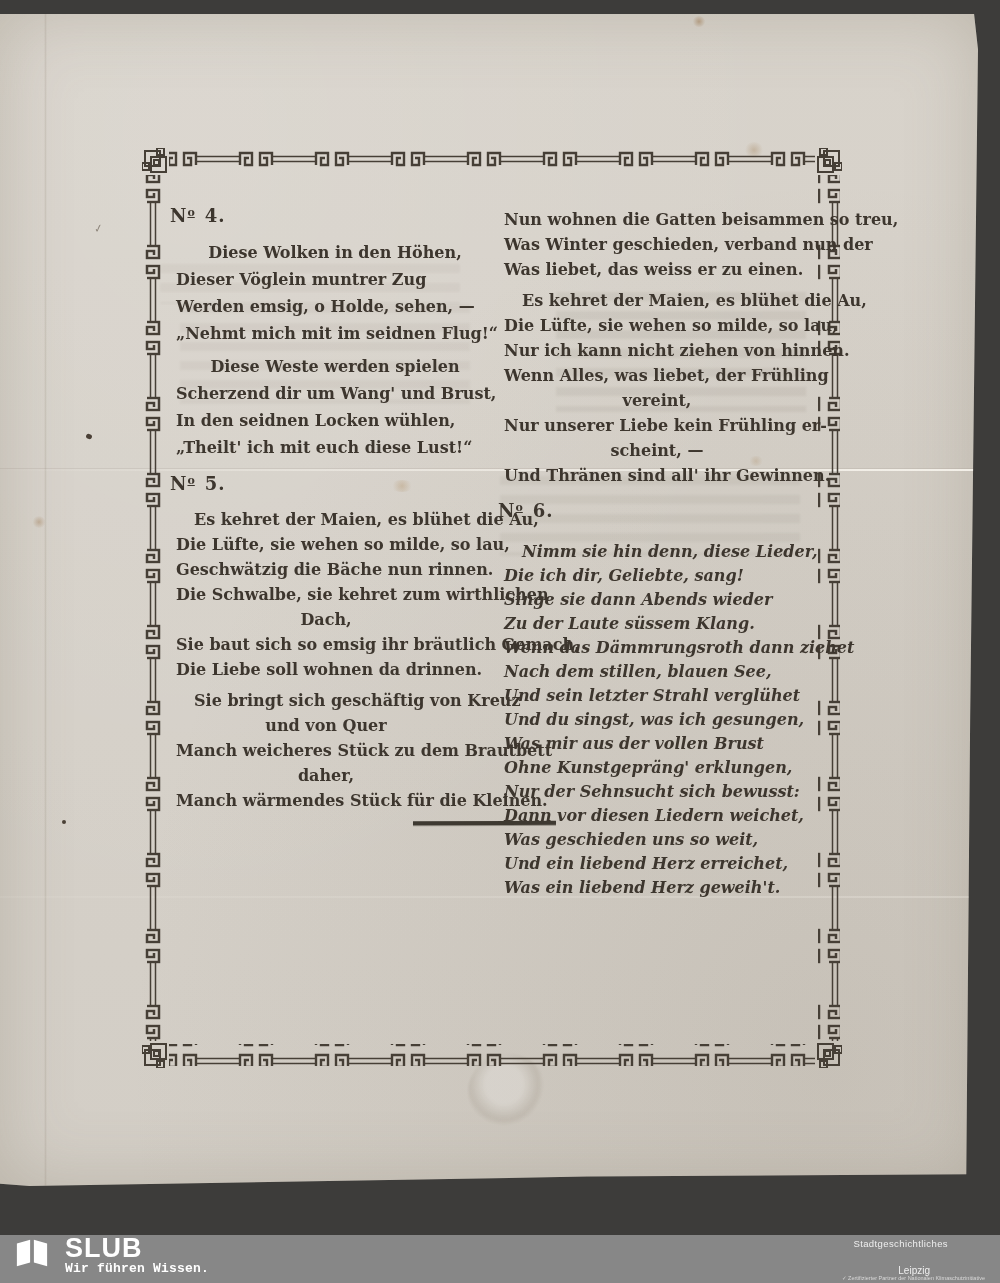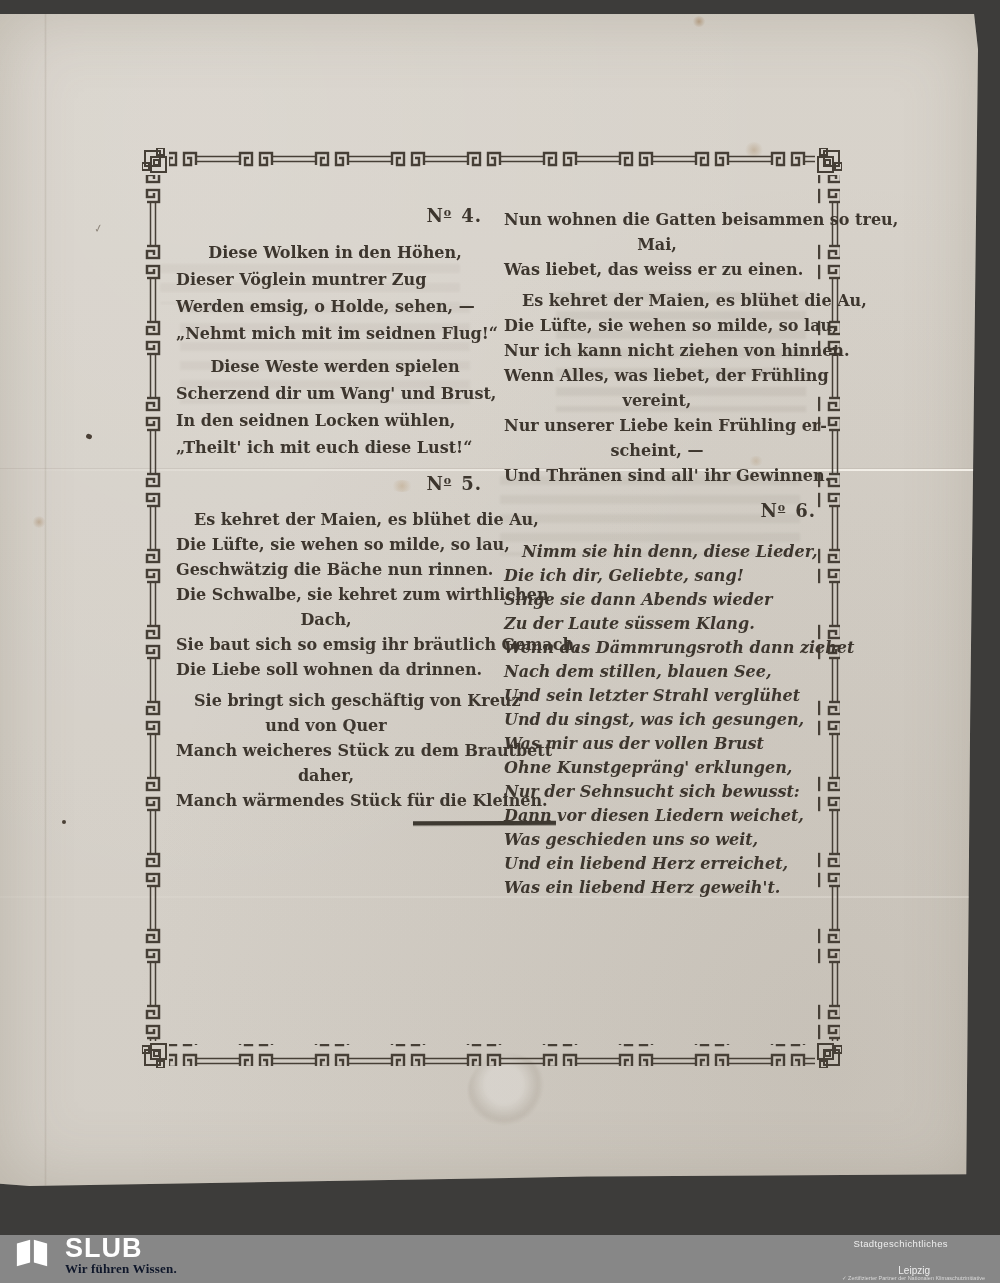--- a/index.html
+++ b/index.html
@@ -41,40 +41,40 @@
   .g2{left:180px;top:290px;width:290px;height:100px;opacity:.05;}
   .g3{left:500px;top:462px;width:300px;height:80px;opacity:.06;}
   .g4{left:160px;top:250px;width:300px;height:40px;opacity:.045;}
   
   #frame{position:absolute;left:142px;top:134px;}
   
   .col{position:absolute;top:182px;color:#3d362e;font-weight:bold;
        font-family:"DejaVu Serif","Liberation Serif",serif;font-size:16px;}
   #col-left{left:170px;width:312px;padding-top:6px;}
   #col-right{left:498px;width:318px;padding-top:0;}
-  .heading{text-align:right;font-size:18px;margin:0 0 16px 0;line-height:21px;letter-spacing:1px;}
+  .heading{text-align:left;font-size:18px;margin:0 0 16px 0;line-height:21px;letter-spacing:1px;}
   .heading .sup{font-size:11px;vertical-align:6px;text-decoration:underline;letter-spacing:0;}
   .stanza{margin:0 0 12px 0;}
   .stanza p{margin:6px;white-space:nowrap;line-height:21px;}
   .stanza.lh19 p{line-height:19px;}
   .stanza.lh18 p{line-height:18px;font-style:italic;}
   .stanza p.indent{padding-left:18px;text-align:center;}
   .stanza p.center{text-align:center;white-space:normal;}
   .mt14{margin-top:14px;}
   .hmb22{margin-bottom:22px !important;}
   
   #mid-rule{position:absolute;left:413px;top:807px;width:143px;height:4px;background:#3e3931;
             box-shadow:0 1px 0 rgba(61,54,46,.4);transform:rotate(-.2deg);}
   
   #footer{position:absolute;left:0;top:1235px;width:1000px;height:48px;background:#878787;}
   #slub{position:absolute;left:15px;top:0;display:flex;gap:16px;cursor:pointer;}
   #slub svg{margin-top:3px;}
   .slub-name{color:#fff;font-family:"Liberation Sans",sans-serif;font-weight:bold;
              font-size:27px;letter-spacing:1px;line-height:26px;}
-  .slub-tag{color:#0f172a;font-family:Liberation Serif, serif;font-weight:bold;
+  .slub-tag{color:#ffffff;font-family:Liberation Mono, monospace;font-weight:bold;
             font-size:13px;letter-spacing:.2px;text-align:center;}
   #museum{position:absolute;right:10px;top:2px;width:160px;height:44px;
           font-family:"Liberation Sans",sans-serif;color:#efefef;cursor:pointer;}
   .mus-l1{position:absolute;right:42px;top:1px;font-size:9.5px;letter-spacing:.4px;}
   .mus-l2{position:absolute;right:2px;top:9px;font-size:17px;font-weight:normal;letter-spacing:1.5px;color:#fafafa;margin-top:39px;}
   .mus-l3{position:absolute;right:60px;top:28px;font-size:10px;}
   .mus-l4{position:absolute;right:5px;top:38px;font-size:5.5px;color:#d9d9d9;white-space:nowrap;}
 </style>
 </head>
 <body>
@@ -161,21 +161,21 @@
           <p class="indent">Sie bringt sich geschäftig von Kreuz</p>
           <p class="center">und von Quer</p>
           <p>Manch weicheres Stück zu dem Brautbett</p>
           <p class="center">daher,</p>
           <p>Manch wärmendes Stück für die Kleinen.</p>
         </div>
       </div>
     <div class="col" id="col-right">
         <div class="stanza lh19 mt14">
           <p>Nun wohnen die Gatten beisammen so treu,</p>
-          <p class="center">Mai,</p>
+          <p>Was Winter geschieden, verband nun der</p>
           <p>Was liebet, das weiss er zu einen.</p>
         </div>
         <div class="stanza lh19">
           <p class="indent">Es kehret der Maien, es blühet die Au,</p>
           <p>Die Lüfte, sie wehen so milde, so lau,</p>
           <p>Nur ich kann nicht ziehen von hinnen.</p>
           <p>Wenn Alles, was liebet, der Frühling</p>
           <p class="center">vereint,</p>
           <p>Nur unserer Liebe kein Frühling er-</p>
           <p class="center">scheint, —</p>

